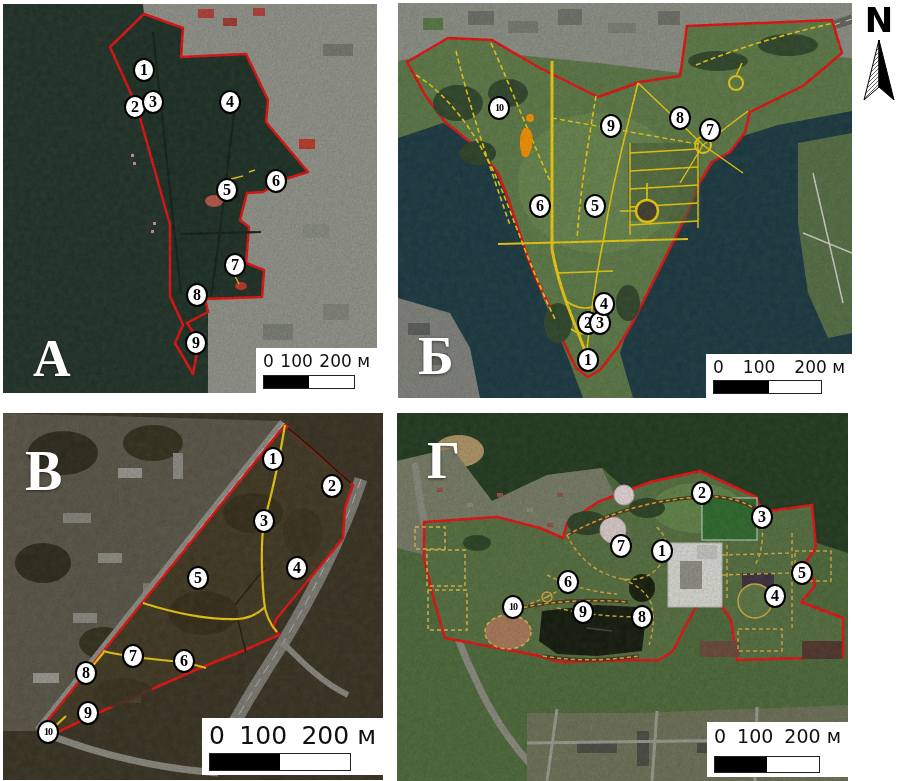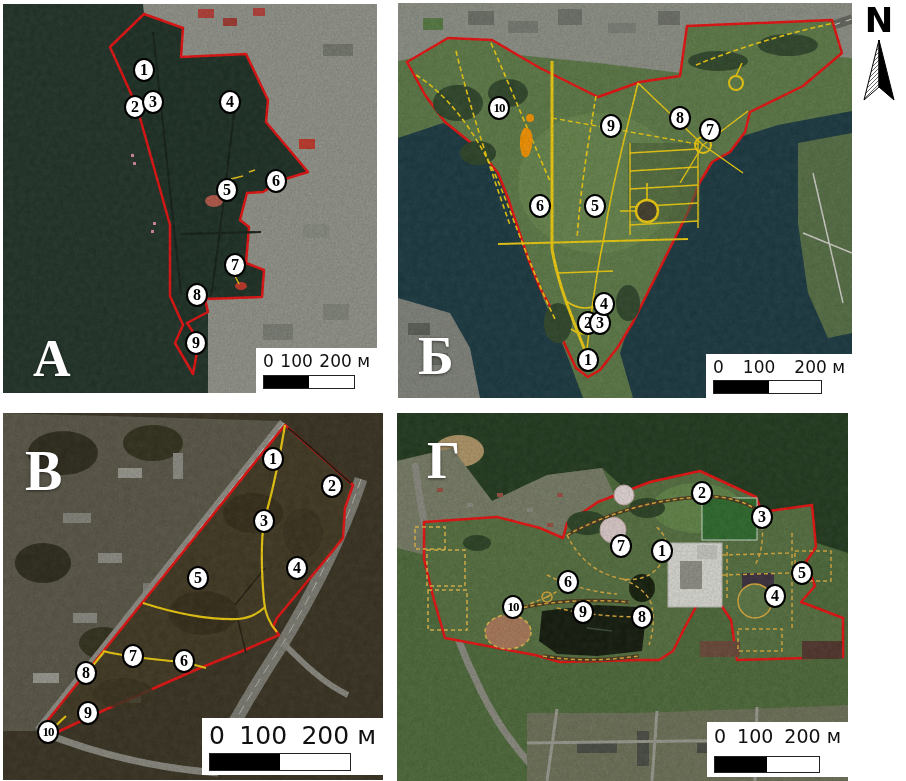--- a/index.html
+++ b/index.html
@@ -5,21 +5,21 @@
   html,body{margin:0;padding:0}
   body{width:906px;height:781px;position:relative;background:#fff;overflow:hidden;
        font-family:"DejaVu Sans",sans-serif}
   .panel{position:absolute;overflow:hidden;background:#2a3a2c}
   .panel svg{position:absolute;left:0;top:0;display:block}
   .letter{position:absolute;color:#fff;font-family:"Liberation Serif",serif;font-weight:bold;
           line-height:1;text-shadow:0 1px 3px rgba(0,0,0,.55);z-index:6}
   .marker{position:absolute;width:22px;height:24px;box-sizing:border-box;background:#fff;
           border:2px solid #000;border-radius:50%;color:#000;text-align:center;
           font:bold 16px/19px "Liberation Serif",serif;transform:translate(-50%,-50%);z-index:5}
-  .marker.two{font-size:13px;letter-spacing:-1px}
+  .marker.two{font-size:10px;letter-spacing:-1px}
   .scalebar{position:absolute;background:#fff;box-sizing:border-box;padding:3px 7px 4px 7px;
             display:flex;flex-direction:column;justify-content:space-between;z-index:6}
   .sb-labels{display:flex;justify-content:space-between;color:#111;white-space:nowrap}
   .sb-bar{display:flex;border:1px solid #222;height:12px}
   .sb-black{background:#000;height:100%}
   .sb-white{background:#fff;height:100%}
   #north{position:absolute;left:853px;top:2px;width:52px;height:108px;text-align:center;z-index:6}
   #north .n-label{font:bold 34px/36px "DejaVu Sans",sans-serif;color:#000}
 </style>
 </head>

